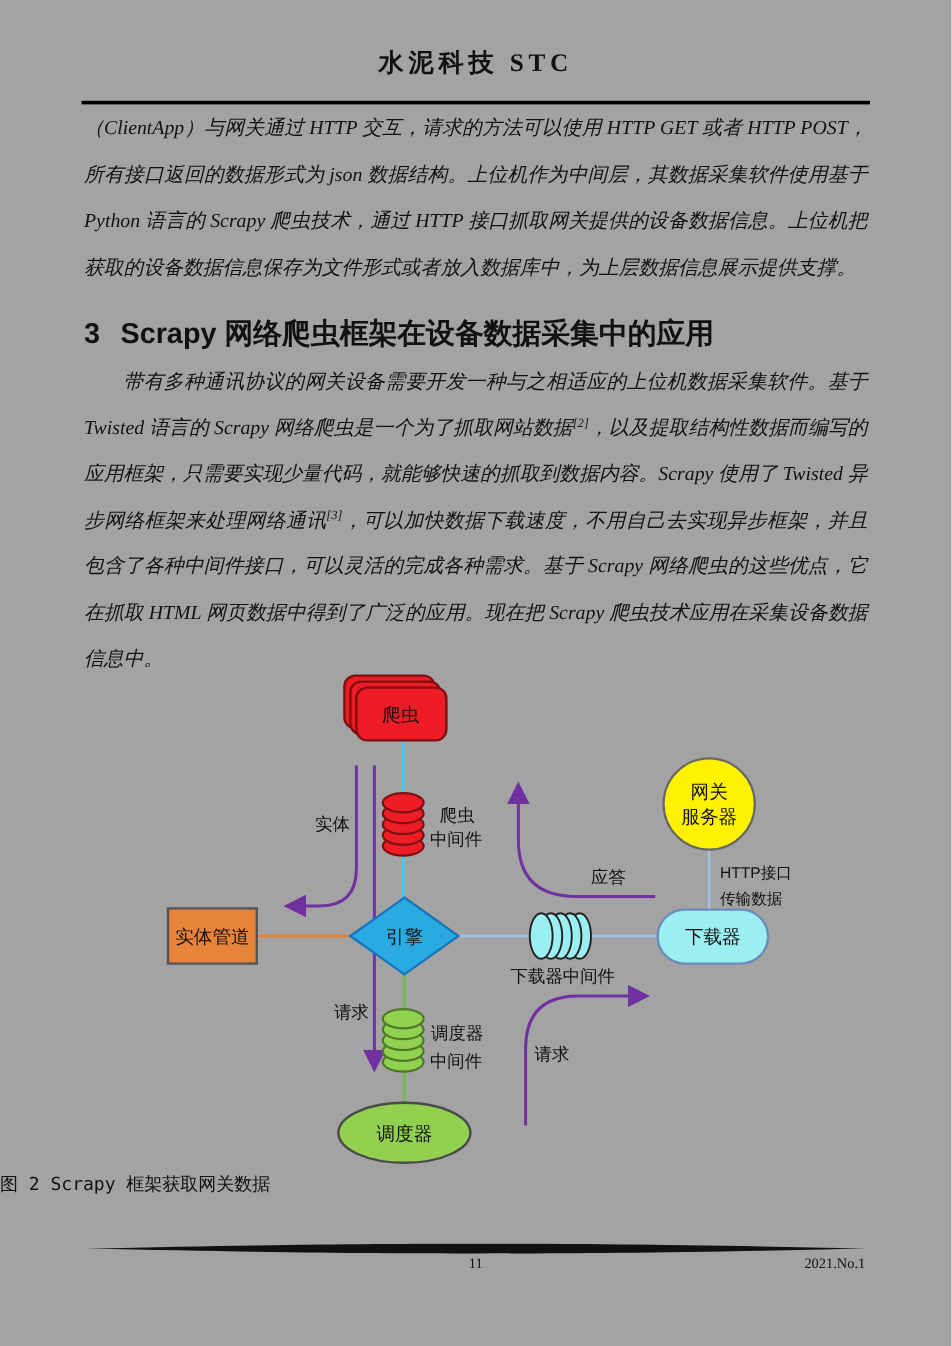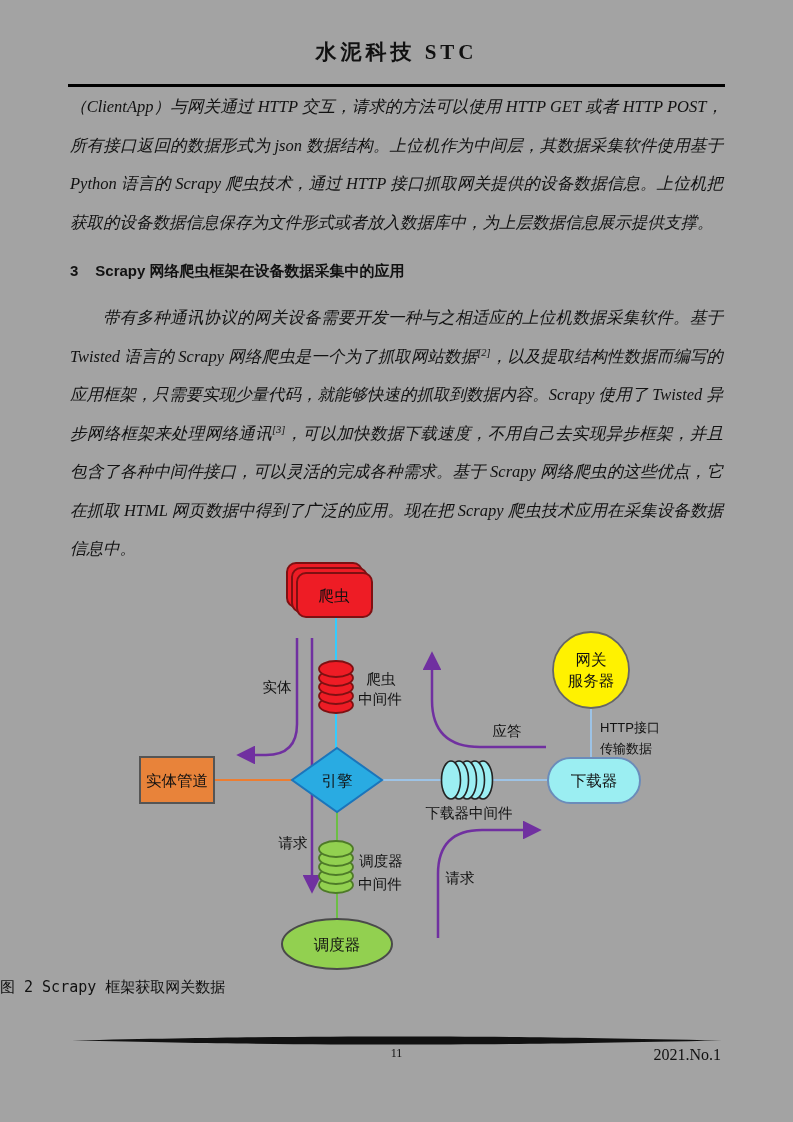--- a/index.html
+++ b/index.html
@@ -7,31 +7,31 @@
         font-family:"Liberation Serif","DejaVu Serif",serif;color:#111;overflow:hidden;}
   .header-title{position:absolute;top:38px;left:0;width:100%;text-align:center;
         font-size:21px;font-weight:700;letter-spacing:4px;}
   .header-rule{position:absolute;top:84px;left:68px;width:657px;height:3px;background:#000;}
   .para{position:absolute;left:70px;width:653px;font-size:16.5px;line-height:38.5px;
         text-align:justify;margin:0;font-style:italic;}
   .para1{top:88px;}
   .para2{top:299px;text-indent:33px;}
   sup{font-size:10.5px;line-height:0;vertical-align:super;}
   .heading{position:absolute;top:262px;left:70px;width:653px;margin:0;
-        font-family:"Liberation Sans","DejaVu Sans",sans-serif;font-size:15px;font-weight:700;}
+        font-family:"Liberation Sans","DejaVu Sans",sans-serif;font-size:24px;font-weight:700;}
   .heading .num{margin-right:17px;}
   .diagram{position:absolute;top:560px;left:0;}
   .nl{font-family:"Liberation Sans","DejaVu Sans",sans-serif;fill:#111;text-anchor:middle;font-size:15.5px;}
   .nl-sm{font-family:"Liberation Sans","DejaVu Sans",sans-serif;fill:#111;text-anchor:middle;font-size:14.5px;}
   .nl-xs{font-family:"Liberation Sans","DejaVu Sans",sans-serif;fill:#111;font-size:13px;}
   .caption{position:absolute;top:978px;left:0;width:100%;
         font-family:"DejaVu Sans Mono","Liberation Mono",monospace;font-size:15px;}
   .footer-rule{position:absolute;top:1036px;left:72px;}
   .footer-page{position:absolute;top:1046px;left:0;width:100%;text-align:center;font-size:12px;}
-  .footer-issue{position:absolute;top:1046px;right:72px;font-size:16px;margin-left:12px;}
+  .footer-issue{position:absolute;top:1046px;right:72px;font-size:12px;margin-left:12px;}
 </style>
 </head>
 <body>
 
 <div class="page">
 
   <div class="header-title">水泥科技 STC</div>
   <div class="header-rule"></div>
 
   <p class="para para1">（ClientApp）与网关通过 HTTP 交互，请求的方法可以使用 HTTP GET 或者 HTTP POST，所有接口返回的数据形式为 json 数据结构。上位机作为中间层，其数据采集软件使用基于 Python 语言的 Scrapy 爬虫技术，通过 HTTP 接口抓取网关提供的设备数据信息。上位机把获取的设备数据信息保存为文件形式或者放入数据库中，为上层数据信息展示提供支撑。</p>

